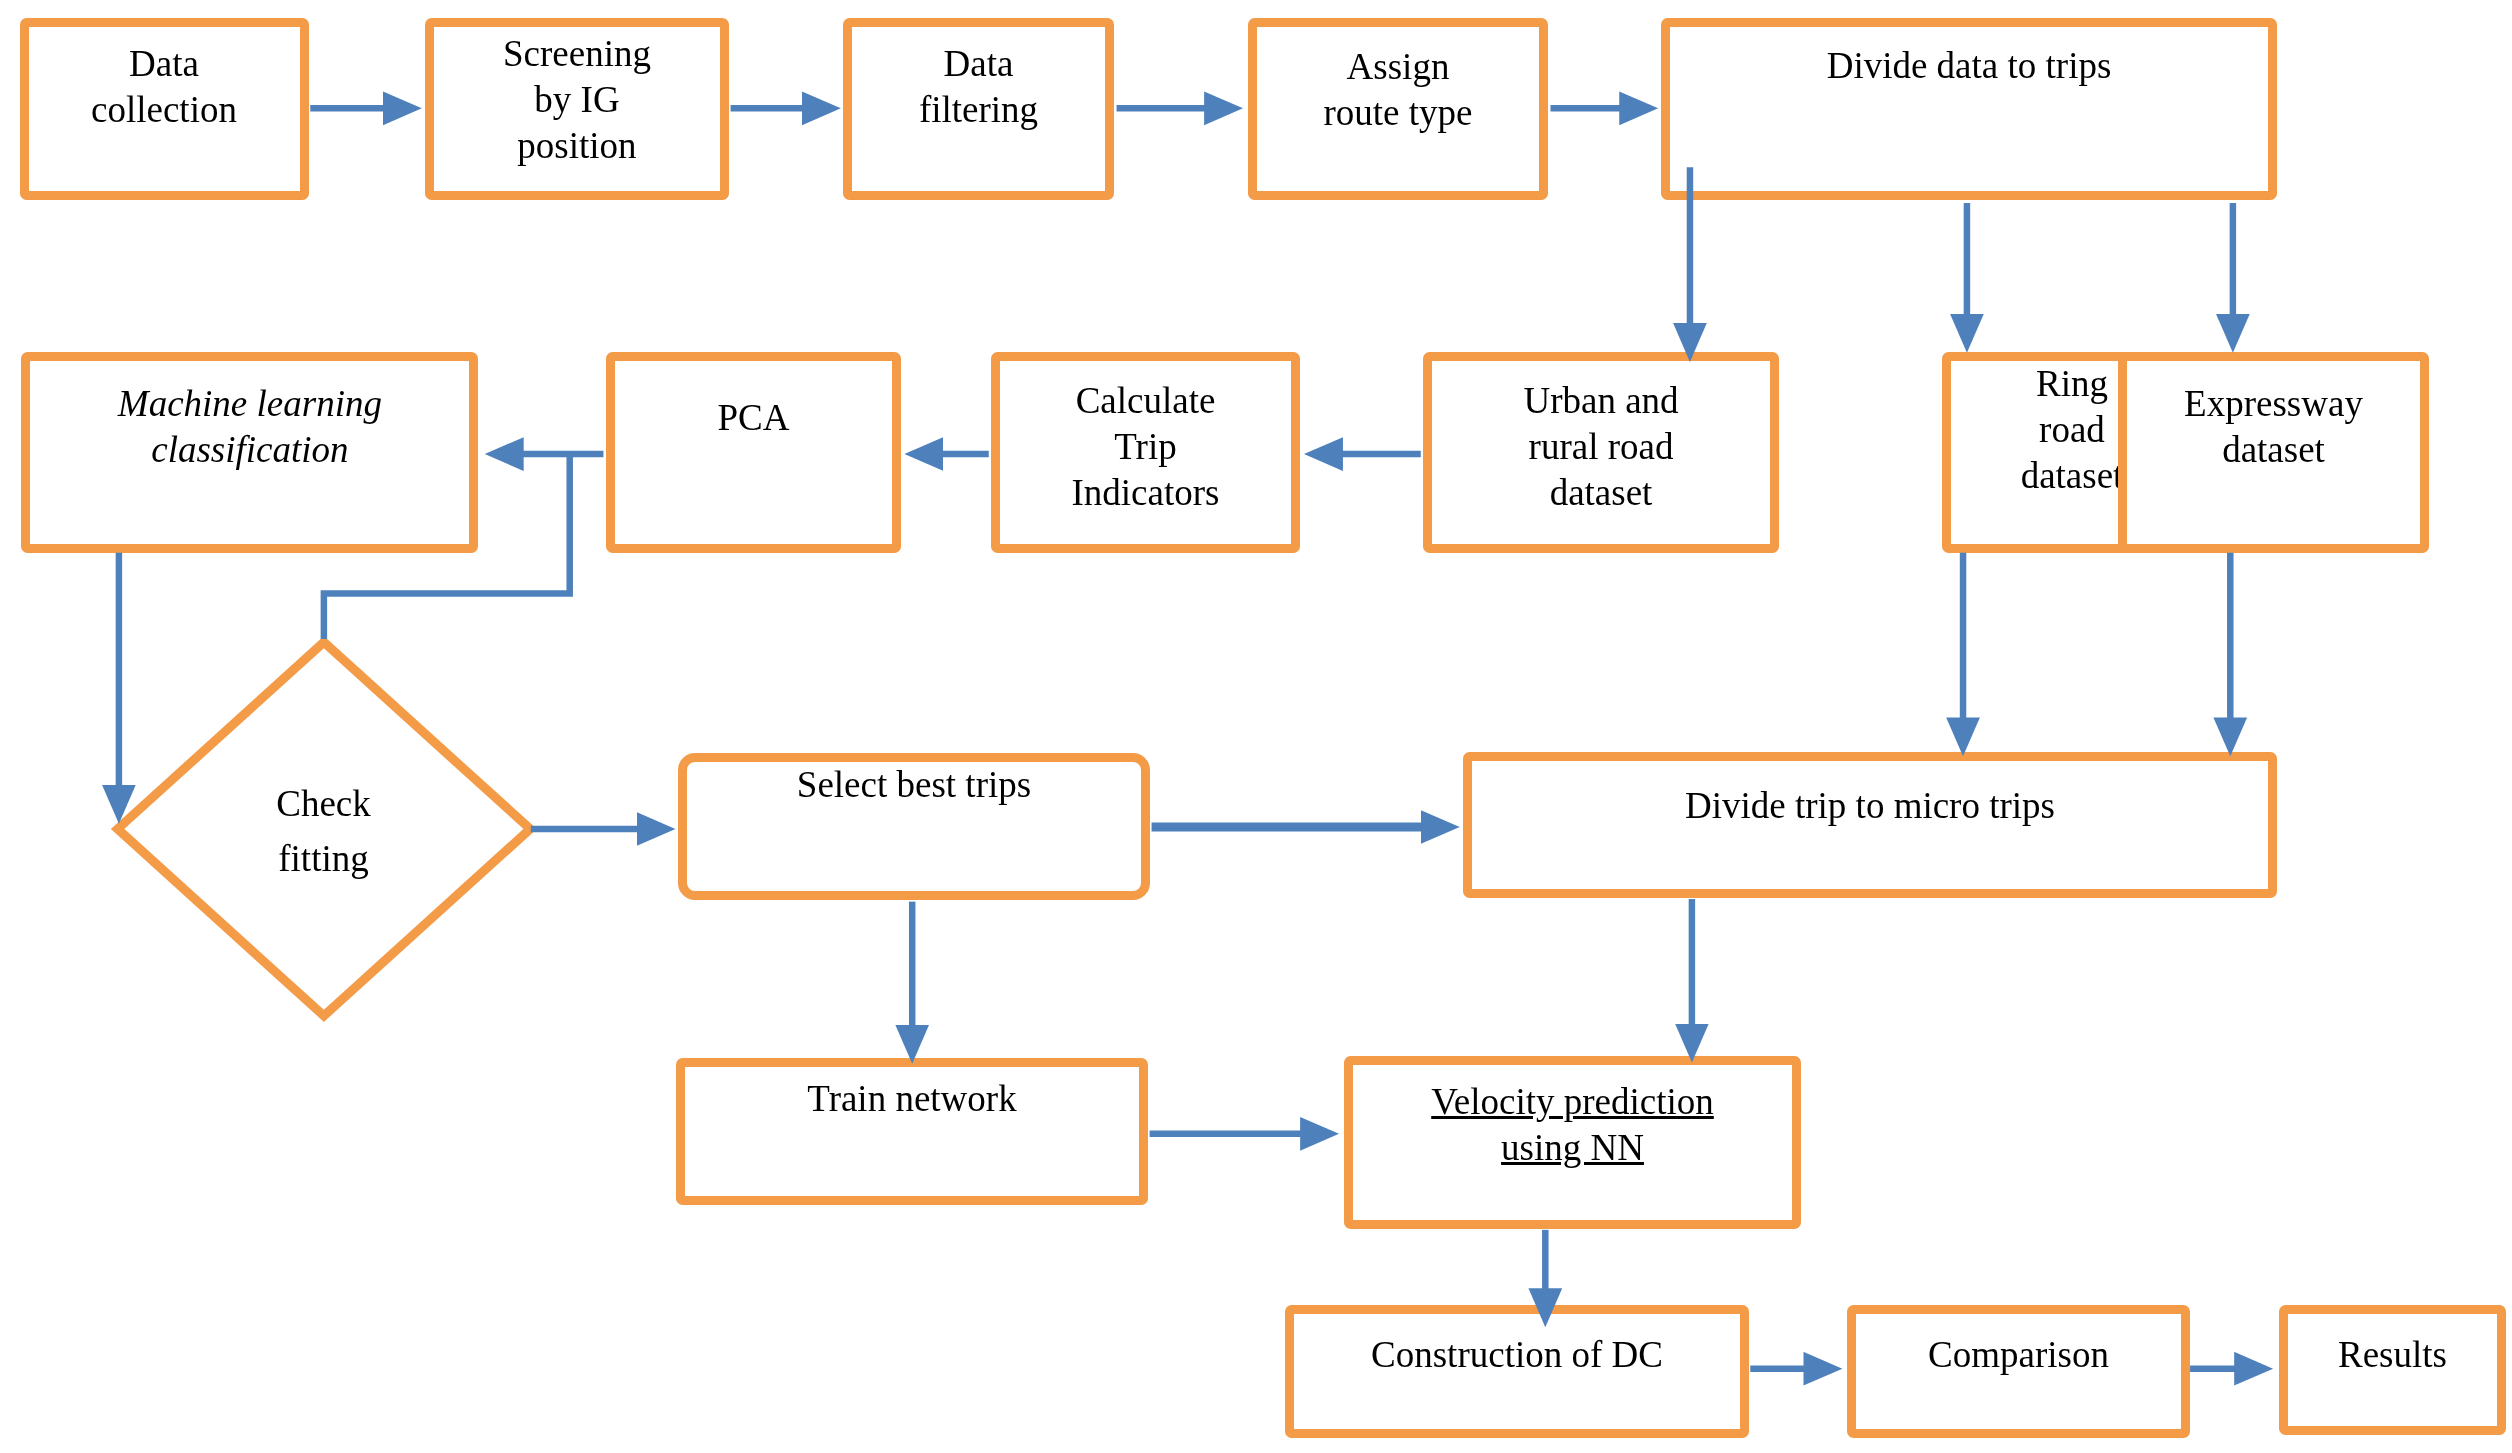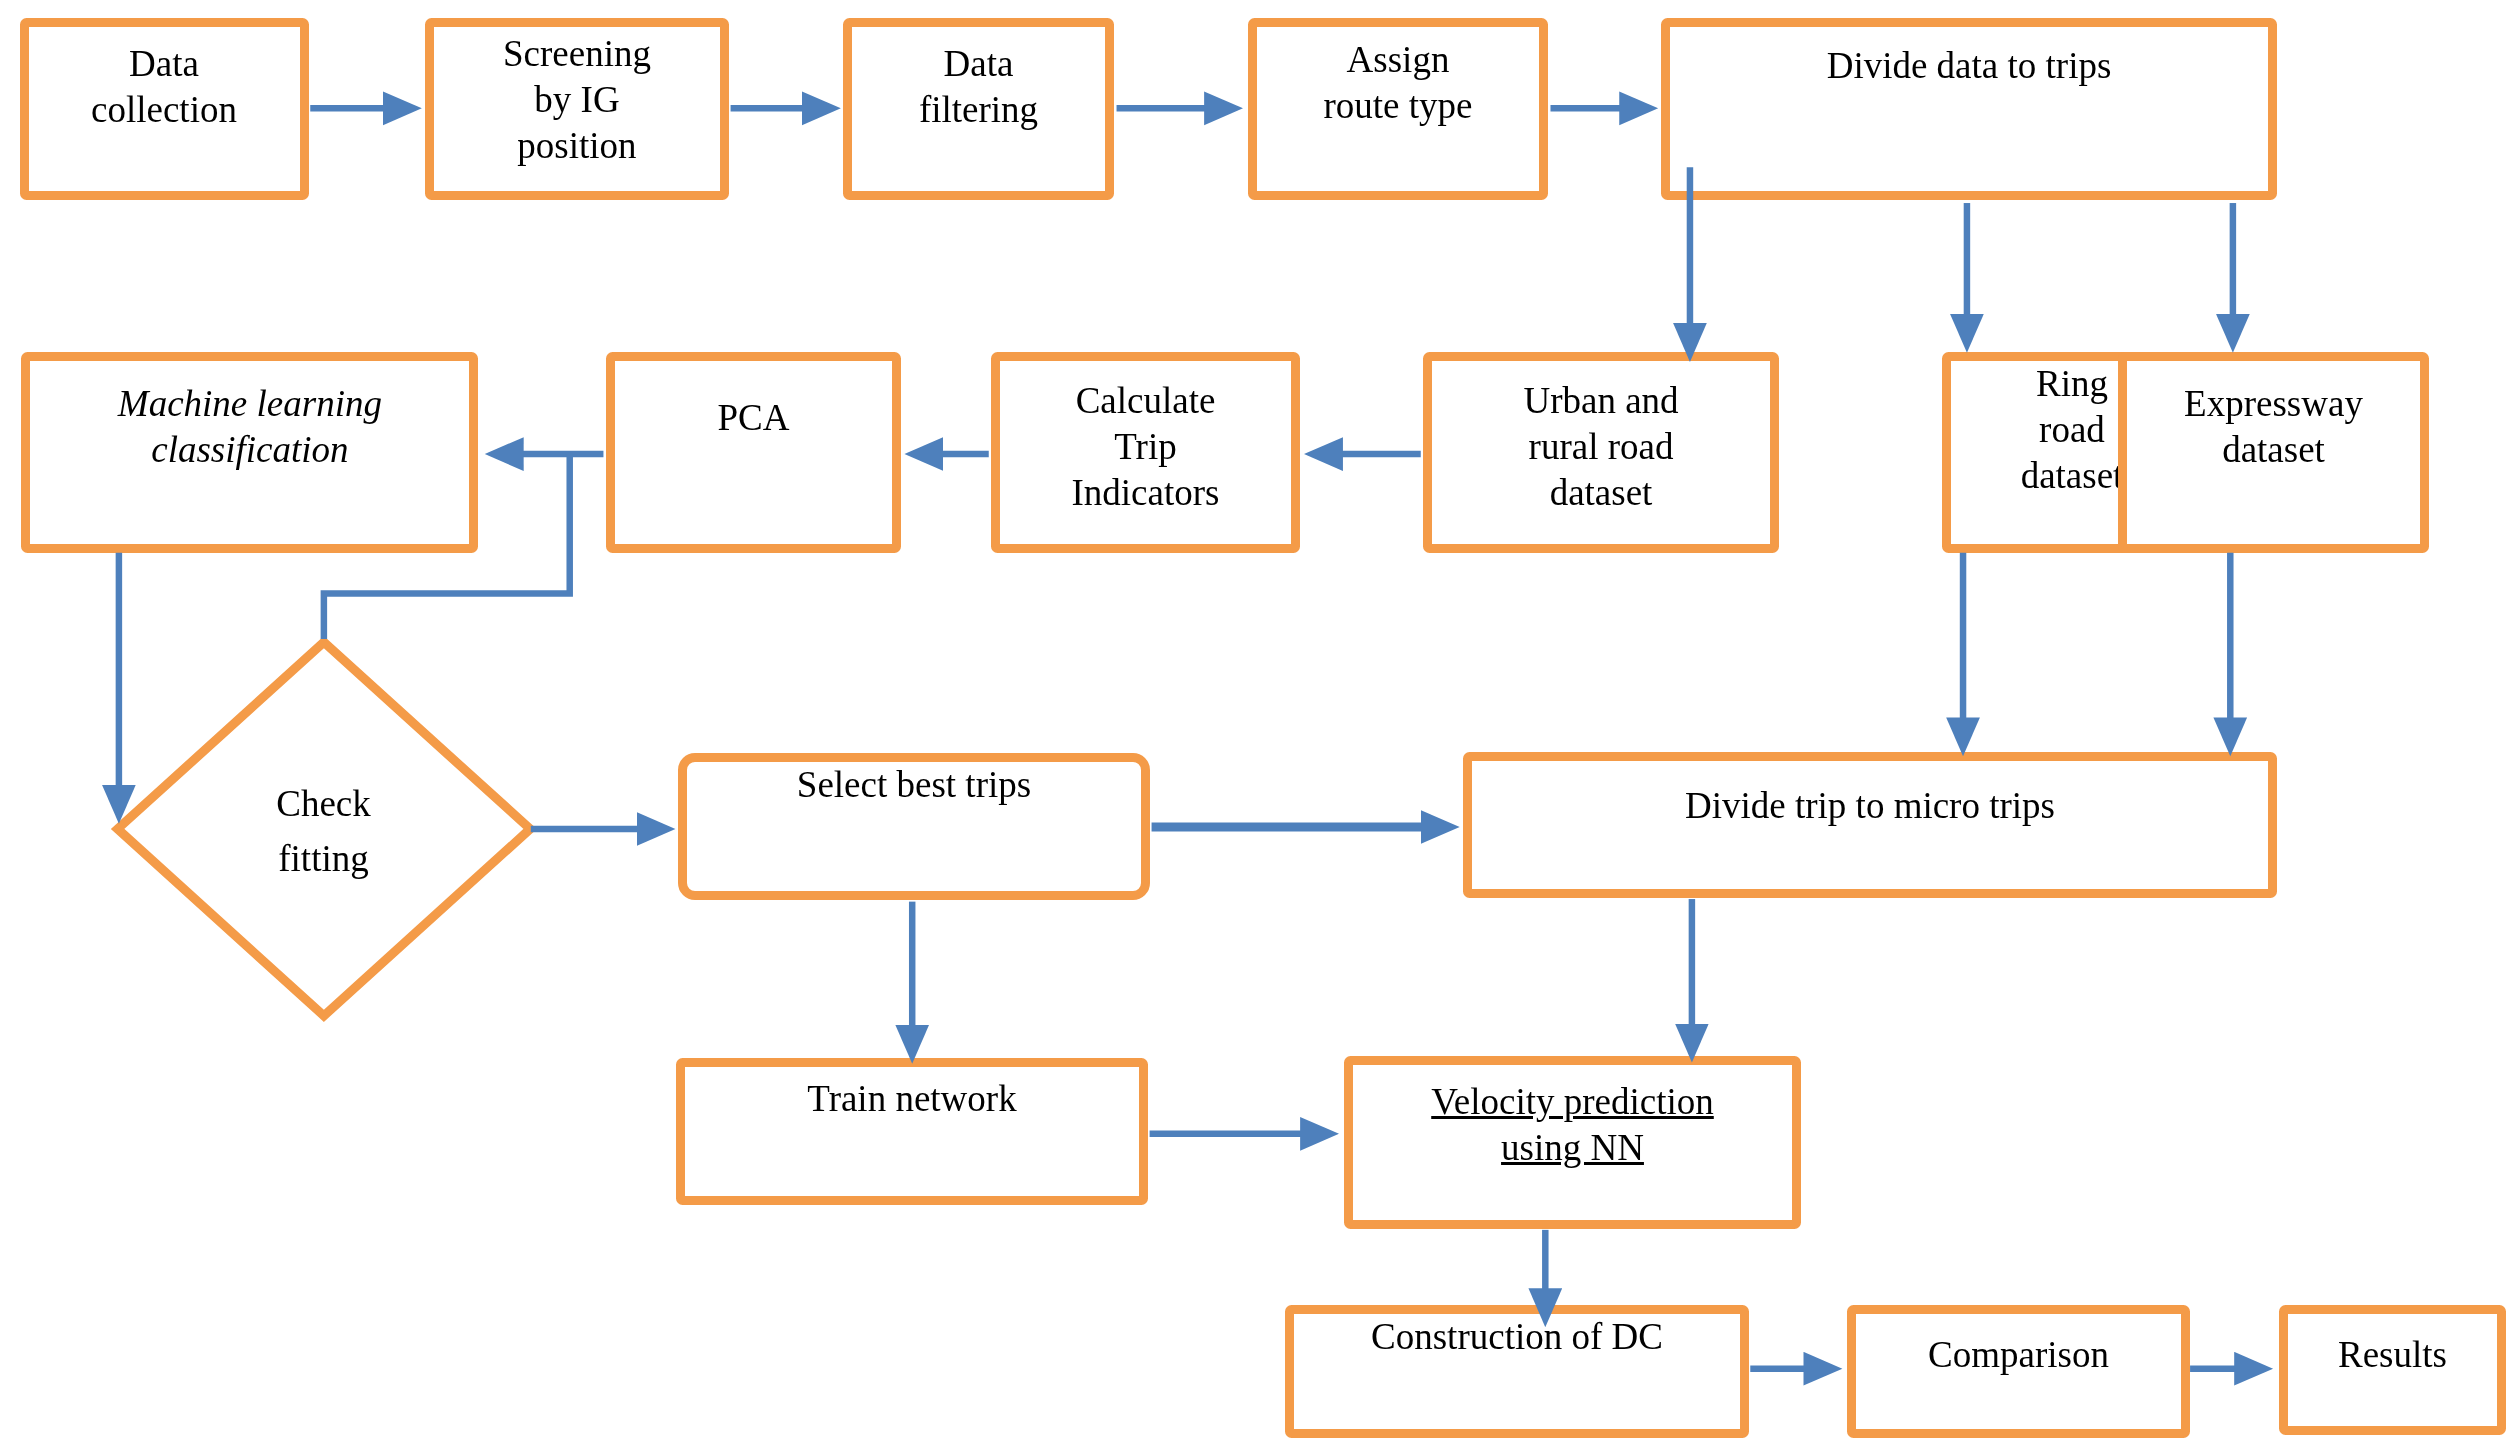--- a/index.html
+++ b/index.html
@@ -27,36 +27,36 @@
     align-items:flex-start;
     text-align:center;
     font-size:37px;
     line-height:46px;
     white-space:pre-line;
   }
   
   .n-data-collection{left:19.5px;top:18px;width:289px;height:182px;padding-top:14.3px;}
   .n-screening{left:425px;top:18px;width:304px;height:182px;padding-top:3.9px;}
   .n-data-filtering{left:843px;top:18px;width:271px;height:182px;padding-top:14.3px;}
-  .n-assign-route{left:1248px;top:18px;width:300px;height:182px;padding-top:10px;}
+  .n-assign-route{left:1248px;top:18px;width:300px;height:182px;padding-top:17px;}
   .n-divide-data{left:1661px;top:18px;width:616px;height:182px;padding-top:16px;}
   
   .n-ml{left:21.4px;top:352px;width:457px;height:201px;padding-top:19.5px;font-style:italic;}
   .n-pca{left:606px;top:352px;width:295px;height:201px;padding-top:34px;}
   .n-calc{left:991px;top:352px;width:309px;height:201px;padding-top:17px;}
   .n-urban{left:1423px;top:352px;width:356px;height:201px;padding-top:17px;}
   .n-ring{left:1942px;top:352px;width:260px;height:201px;}
   .n-expressway{left:2118px;top:352px;width:311px;height:201px;padding-top:19.5px;}
   
   .n-select-best{left:678px;top:753px;width:472px;height:147px;border-radius:17px;}
   .n-divide-trip{left:1463px;top:752px;width:814px;height:146px;padding-top:22px;}
   .n-train{left:676px;top:1058px;width:472px;height:147px;padding-top:9px;}
   .n-velocity{left:1344px;top:1056px;width:457px;height:173px;padding-top:14.3px;text-decoration:underline;}
   
-  .n-construction{left:1285px;top:1305px;width:464px;height:133px;}
+  .n-construction{left:1285px;top:1305px;width:464px;height:133px;padding-top:18px;}
   .n-comparison{left:1847px;top:1305px;width:343px;height:133px;padding-top:18px;}
   .n-results{left:2279px;top:1305px;width:227px;height:130px;padding-top:18px;}
   
   .diamond-label{
     position:absolute;
     left:181px;top:759px;width:285px;height:143px;
     display:flex;justify-content:center;align-items:center;
     text-align:center;font-size:37px;line-height:55px;white-space:pre-line;
   }
   svg.overlay{position:absolute;left:0;top:0;width:2512px;height:1453px;pointer-events:none;}

